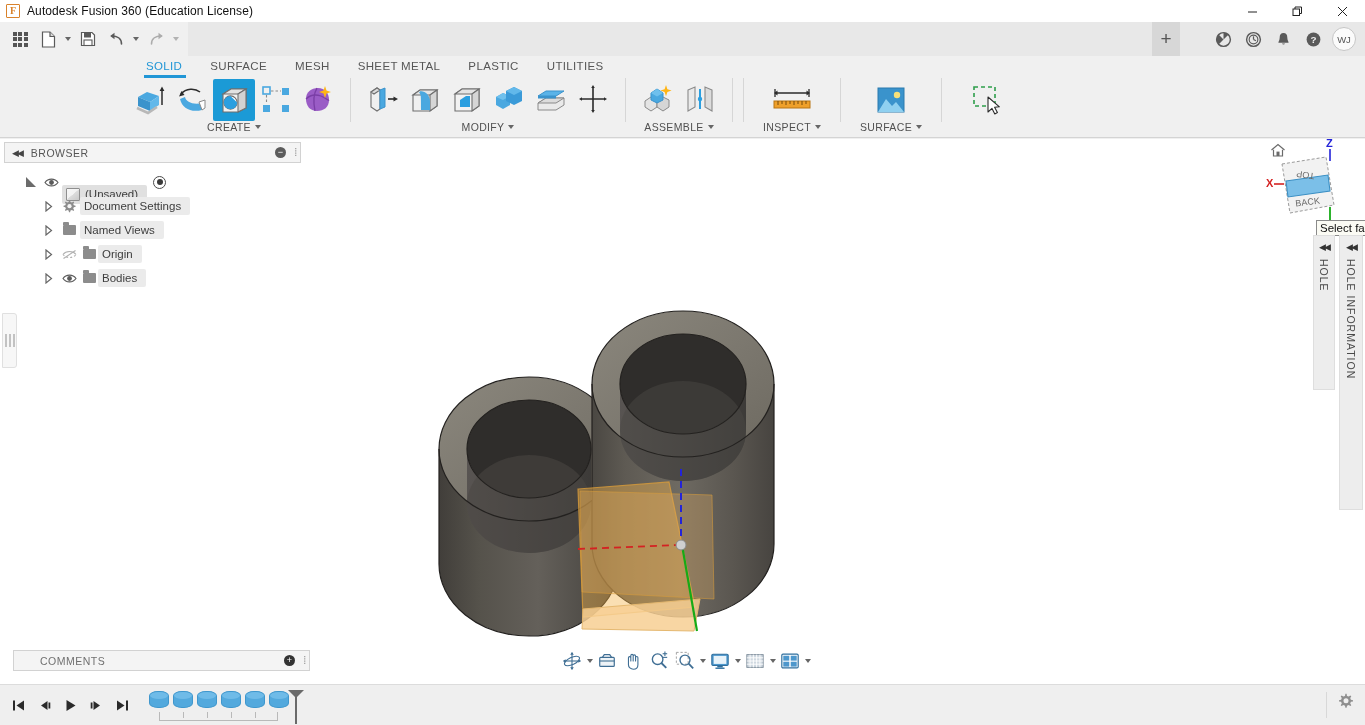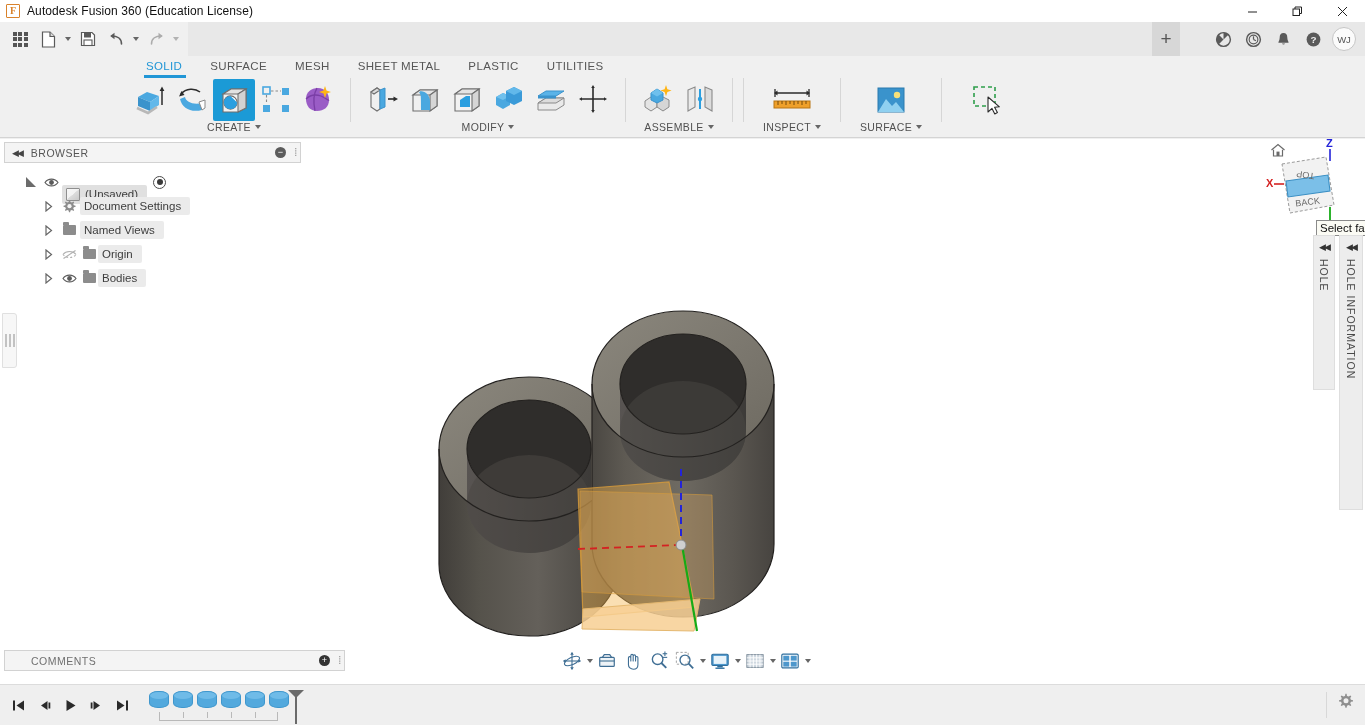--- a/index.html
+++ b/index.html
@@ -179,21 +179,21 @@
   
   .left-handle {
     position: absolute; left: 2px; top: 313px; width: 15px; height: 55px;
     background: #f7f7f7; border: 1px solid #e0e0e0; border-radius: 0 3px 3px 0;
     display: flex; align-items: center; justify-content: center; gap: 2px;
   }
   .left-handle i { width: 2px; height: 13px; background: #c2c2c2; display: block; }
 
   
   .comments {
-    position: absolute; left: 4px; top: 650px; width: 341px; height: 21px;
+    position: absolute; left: 13px; top: 650px; width: 297px; height: 21px;
     background: #f4f4f4; border: 1px solid #d2d2d2; display: flex; align-items: center;
   }
   .comments-title { font-size: 10.5px; color: #707070; letter-spacing: .5px; margin-left: 26px; }
   .comments-plus {
     position: absolute; right: 14px; width: 11px; height: 11px; border-radius: 50%;
     background: #333; color: #fff; font-size: 9px; line-height: 10.5px; text-align: center;
   }
 
   
   .canvas {

